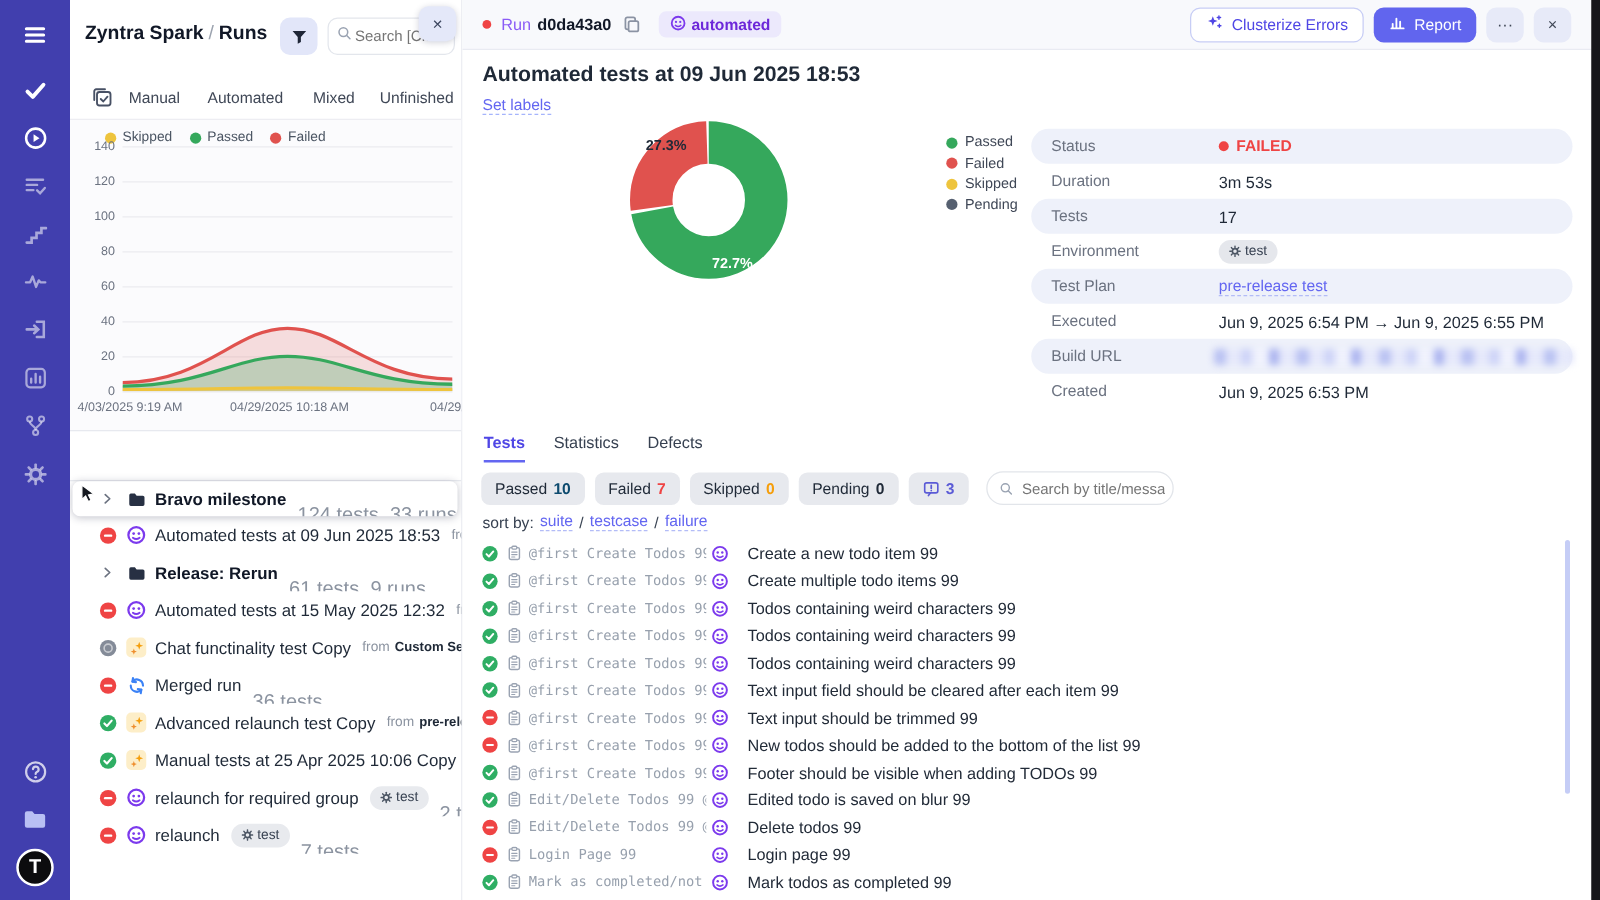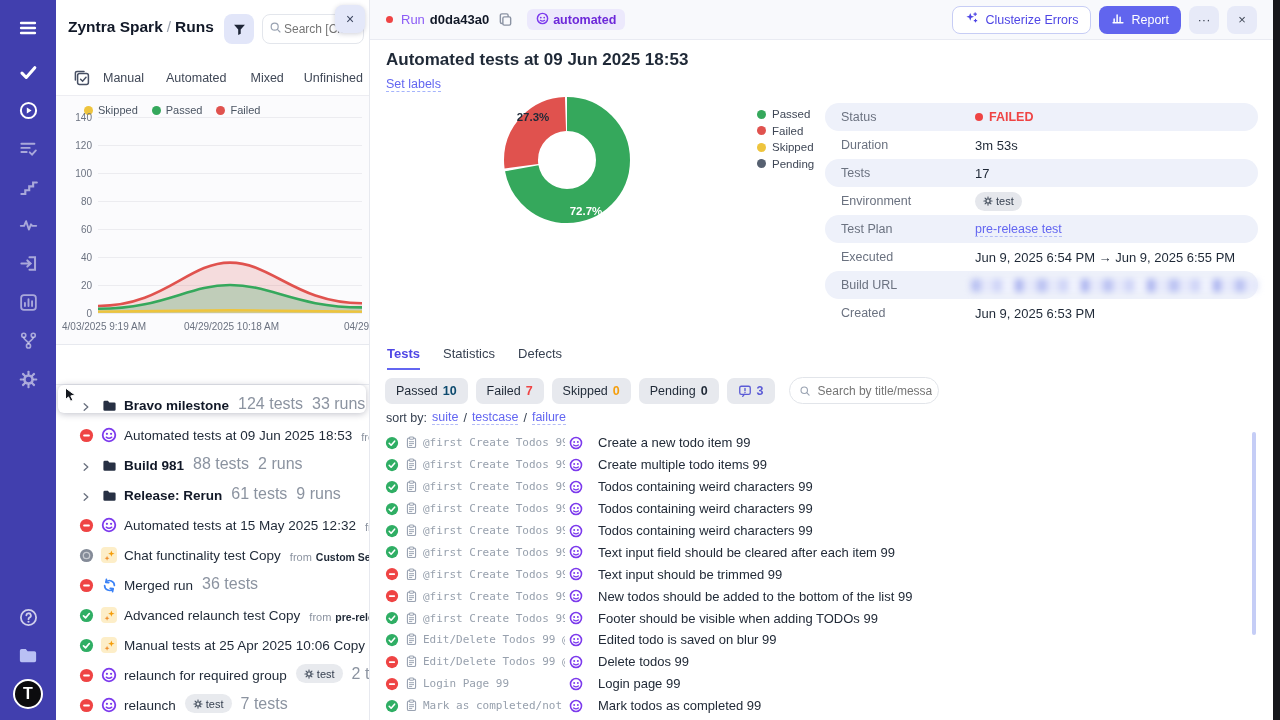--- a/index.html
+++ b/index.html
@@ -25,21 +25,21 @@
   
   #lp-chart{position:absolute;left:0;top:95px;width:314px;height:250px;background:#fbfbfd;border-top:1px solid #ededf2;border-bottom:1px solid #e7e9ef;overflow:hidden;}
   .lc-legend{position:absolute;left:28px;top:8px;display:flex;gap:14px;align-items:center;}
   .lc-legend .it{display:flex;align-items:center;gap:5px;font-size:11px;color:#4b5563;cursor:pointer;}
   .dot{border-radius:50%;display:inline-block;}
   .gridline{position:absolute;left:42px;width:264px;height:1px;background:#ececf0;}
   .ytick{position:absolute;left:6px;width:30px;text-align:right;font-size:10px;color:#6b7280;}
   .xlab{position:absolute;top:225px;font-size:10px;color:#6b7280;white-space:nowrap;}
   
   #lp-runs{position:absolute;left:0;top:384px;width:314px;bottom:0;border-top:1px solid #e8eaef;}
-  .run-row{height:30px;display:flex;align-items:flex-end;padding-left:22px;white-space:nowrap;overflow:hidden;cursor:pointer;}
+  .run-row{height:30px;display:flex;align-items:center;padding-left:22px;white-space:nowrap;overflow:hidden;cursor:pointer;}
   .run-row .slot{width:16px;display:flex;justify-content:center;margin-right:7px;flex:0 0 16px;}
   .run-row .title-f{font-size:13.5px;font-weight:700;color:#111827;}
   .run-row .title-r{font-size:13.5px;color:#1f2937;}
   .run-row .meta{font-size:16px;color:#8b93a0;margin-left:9px;margin-top:28px;}
   .run-row .fromw{font-size:11px;color:#8b93a0;margin-left:9px;}
   .run-row .fromb{font-size:10.5px;font-weight:700;color:#1f2937;margin-left:4px;}
   .run-row.hl{background:#fff;box-shadow:0 1px 7px rgba(25,30,60,.28);border-radius:6px;position:relative;z-index:2;margin:0 4px 0 2px;height:28px;padding-left:20px;}
   .envpill{display:inline-flex;align-items:center;gap:3px;background:#e8eaee;border-radius:10px;height:19px;padding:0 8px;font-size:11px;color:#374151;margin-left:9px;}
   
   #main{position:absolute;left:370px;top:0;width:903px;height:720px;background:#fff;}
@@ -320,39 +320,20 @@
               </svg>
             </span>
           </span>
           <span class="slot">
             <span style="display:inline-flex;line-height:0">
               <svg width="15" height="15" viewBox="0 0 16 16" xmlns="http://www.w3.org/2000/svg">
                 <path d="M1.5 4.4A1.4 1.4 0 0 1 2.9 3h3.4l1.5 1.8h5.3a1.4 1.4 0 0 1 1.4 1.4v6A1.4 1.4 0 0 1 13.1 13.6H2.9a1.4 1.4 0 0 1-1.4-1.4z" fill="#273043"></path>
               </svg>
             </span>
           </span>
-          <span class="title-f">Build 981</span>
-          <span class="meta">88 tests</span>
-          <span class="meta">2 runs</span>
-        </div>
-        <div class="run-row">
-          <span class="slot">
-            <span style="display:inline-flex;line-height:0">
-              <svg width="12" height="12" viewBox="0 0 16 16" xmlns="http://www.w3.org/2000/svg">
-                <path d="M5.6 3.6L10.4 8l-4.8 4.4" stroke="#6b7280" stroke-width="1.8" fill="none" stroke-linecap="round" stroke-linejoin="round"></path>
-              </svg>
-            </span>
-          </span>
-          <span class="slot">
-            <span style="display:inline-flex;line-height:0">
-              <svg width="15" height="15" viewBox="0 0 16 16" xmlns="http://www.w3.org/2000/svg">
-                <path d="M1.5 4.4A1.4 1.4 0 0 1 2.9 3h3.4l1.5 1.8h5.3a1.4 1.4 0 0 1 1.4 1.4v6A1.4 1.4 0 0 1 13.1 13.6H2.9a1.4 1.4 0 0 1-1.4-1.4z" fill="#273043"></path>
-              </svg>
-            </span>
-          </span>
           <span class="title-f">Release: Rerun</span>
           <span class="meta">61 tests</span>
           <span class="meta">9 runs</span>
         </div>
         <div class="run-row">
           <span class="slot">
             <span style="display:inline-flex;line-height:0">
               <svg width="15" height="15" viewBox="0 0 16 16" xmlns="http://www.w3.org/2000/svg">
                 <circle cx="8" cy="8" r="7" fill="#ef4444"></circle>
                 <rect x="4.4" y="7" width="7.2" height="2" rx="1" fill="#fff"></rect>

